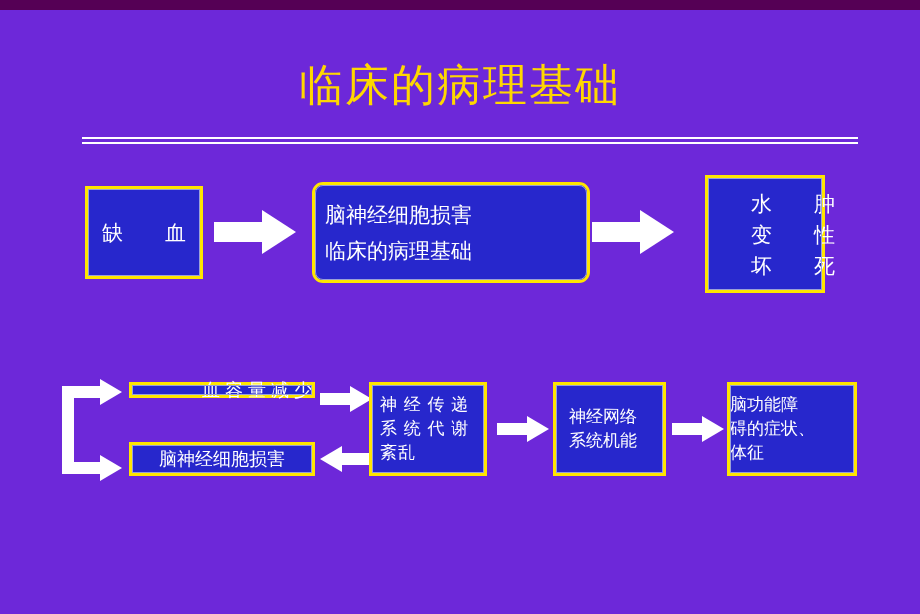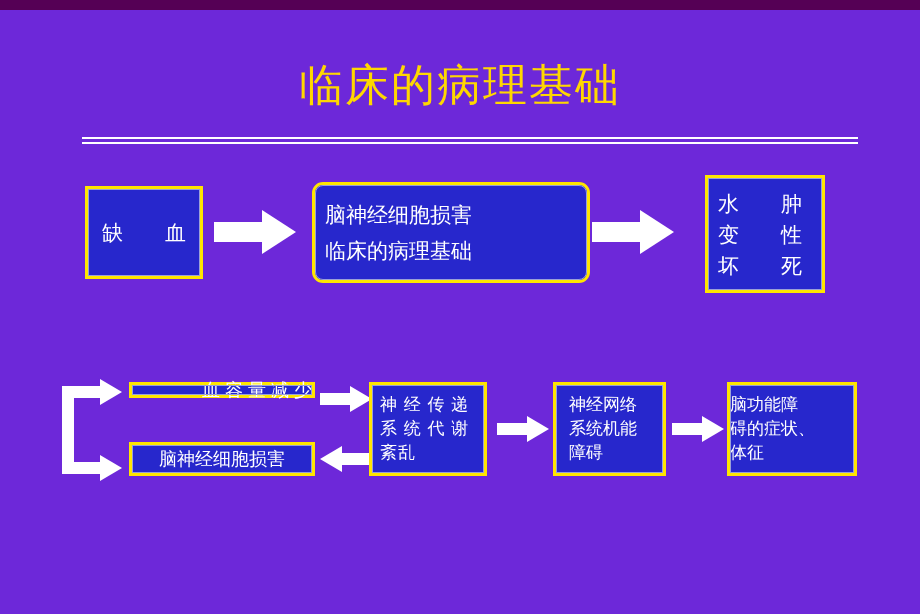--- a/index.html
+++ b/index.html
@@ -99,20 +99,21 @@
 
   #box-edema {
     left: 705px; top: 165px;
     width: 120px; height: 118px;
     padding-left: 10px;
     justify-content: center;
   }
   #box-edema .line {
     font-size: 21px;
     line-height: 31px;
+    margin-left: 33px;
   }
 
   
   #box-blood-volume {
     left: 129px; top: 372px;
     width: 186px; height: 16px;
     align-items: flex-end;
   }
   #box-blood-volume .line {
     font-size: 18px;
@@ -313,21 +314,20 @@
   </div>
 
   <div class="arrow arrow-sm" id="arrow-4">
     <div class="shaft"></div>
     <div class="head"></div>
   </div>
 
   <div class="node" id="box-network">
     <div class="line">神经网络</div>
     <div class="line">系统机能</div>
-    <div class="line">障碍</div>
   </div>
 
   <div class="arrow arrow-sm" id="arrow-5">
     <div class="shaft"></div>
     <div class="head"></div>
   </div>
 
   <div class="node" id="box-symptoms">
     <div class="line">脑功能障</div>
     <div class="line">碍的症状、</div>

